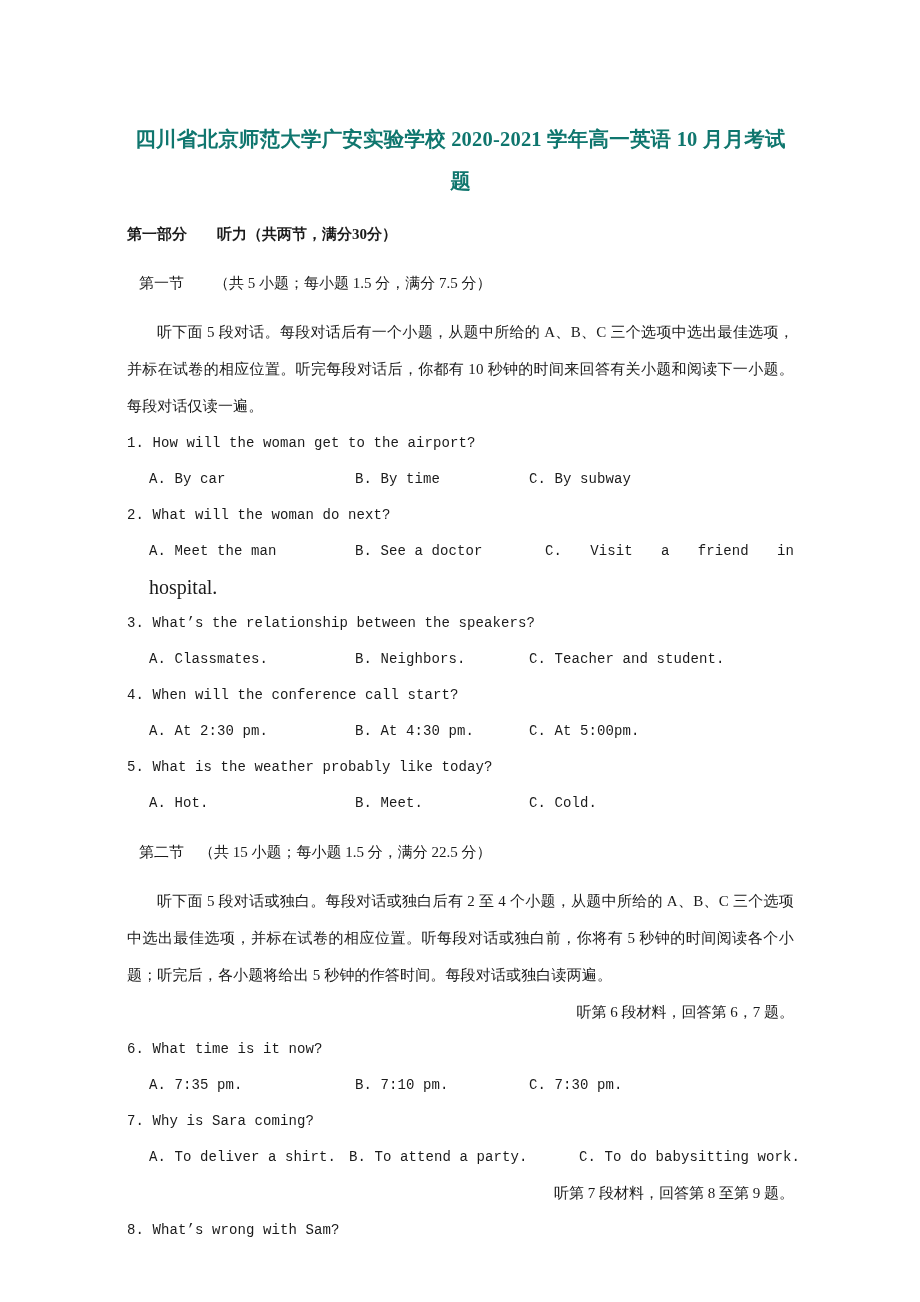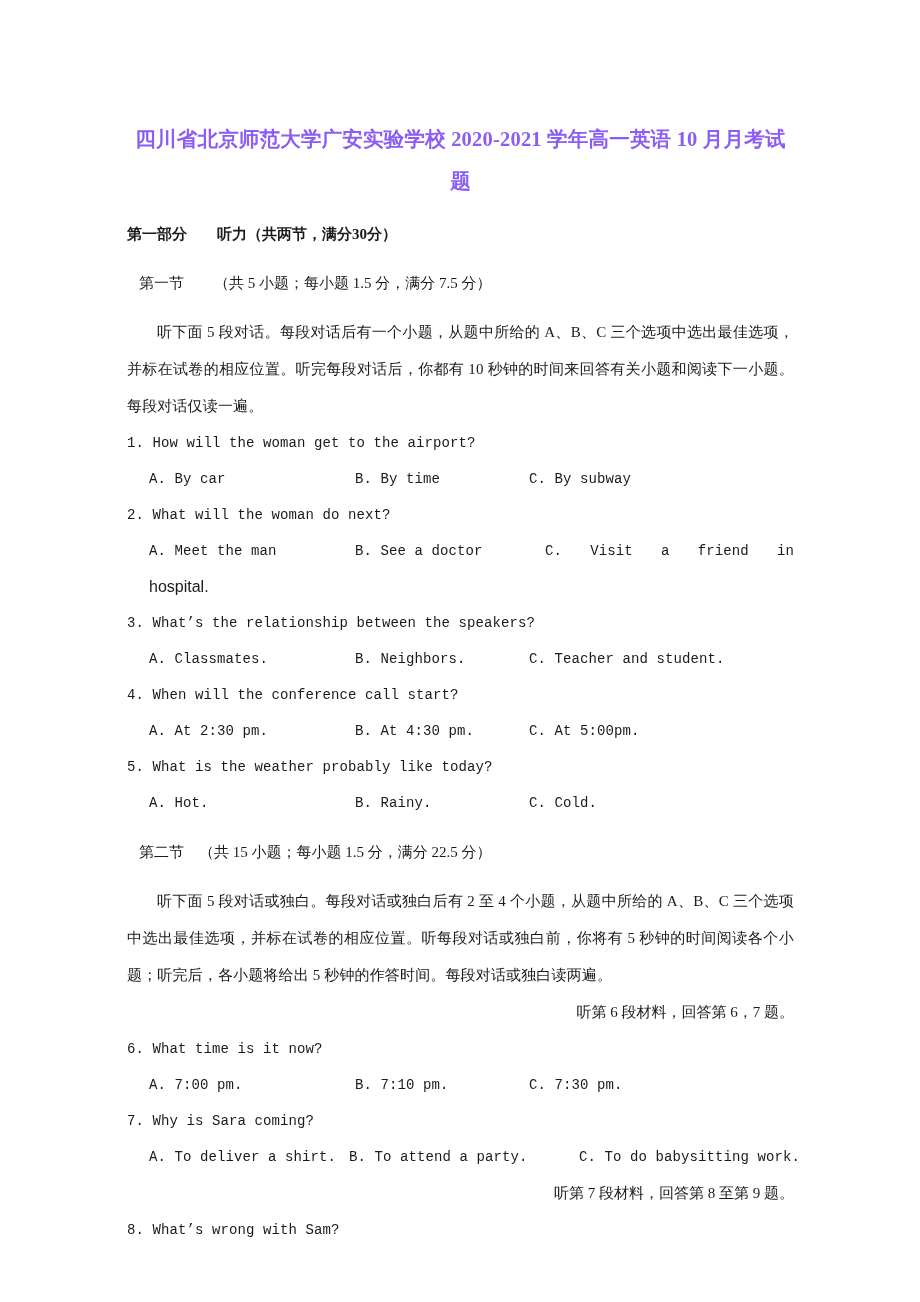--- a/index.html
+++ b/index.html
@@ -119,35 +119,35 @@
   }
   .opt-row.split .opt.c {
     left: 418px;
     width: 249px;
     white-space: normal;
     text-align: justify;
     text-align-last: justify;
     word-spacing: 1px;
   }
   .opt-cont {
-    font-family: Liberation Sans, sans-serif;
-    font-size: 16px;
+    font-family: Liberation Serif, serif;
+    font-size: 20px;
     line-height: 36px;
     margin: 0;
     padding-left: 22px;
     white-space: pre;
   }
 </style>
 </head>
 <body>
 
 <div class="page">
   <div class="content">
 
-    <h1 class="doc-title" style="color: #8b5cf6;">四川省北京师范大学广安实验学校 2020-2021 学年高一英语 10 月月考试题</h1>
+    <h1 class="doc-title" style="color: #0f766e;">四川省北京师范大学广安实验学校 2020-2021 学年高一英语 10 月月考试题</h1>
 
     <p class="sec-head">第一部分　　听力（共两节，满分30分）</p>
 
     <p class="sub-head">第一节　　（共 5 小题；每小题 1.5 分，满分 7.5 分）</p>
 
     <p class="cn-para">听下面 5 段对话。每段对话后有一个小题，从题中所给的 A、B、C 三个选项中选出最佳选项，并标在试卷的相应位置。听完每段对话后，你都有 10 秒钟的时间来回答有关小题和阅读下一小题。每段对话仅读一遍。</p>
 
     <p class="q-stem">1. How will the woman get to the airport?</p>
     <div class="opt-row">
       <span class="opt a">A. By car</span>
@@ -173,33 +173,33 @@
     <p class="q-stem">4. When will the conference call start?</p>
     <div class="opt-row">
       <span class="opt a">A. At 2:30 pm.</span>
       <span class="opt b">B. At 4:30 pm.</span>
       <span class="opt c">C. At 5:00pm.</span>
     </div>
 
     <p class="q-stem">5. What is the weather probably like today?</p>
     <div class="opt-row">
       <span class="opt a">A. Hot.</span>
-      <span class="opt b">B. Rainy.</span>
+      <span class="opt b">B. Meet.</span>
       <span class="opt c">C. Cold.</span>
     </div>
 
     <p class="sub-head">第二节　（共 15 小题；每小题 1.5 分，满分 22.5 分）</p>
 
     <p class="cn-para">听下面 5 段对话或独白。每段对话或独白后有 2 至 4 个小题，从题中所给的 A、B、C 三个选项中选出最佳选项，并标在试卷的相应位置。听每段对话或独白前，你将有 5 秒钟的时间阅读各个小题；听完后，各小题将给出 5 秒钟的作答时间。每段对话或独白读两遍。</p>
 
     <p class="cn-line">听第 6 段材料，回答第 6，7 题。</p>
 
     <p class="q-stem">6. What time is it now?</p>
     <div class="opt-row">
-      <span class="opt a">A. 7:00 pm.</span>
+      <span class="opt a">A. 7:35 pm.</span>
       <span class="opt b">B. 7:10 pm.</span>
       <span class="opt c">C. 7:30 pm.</span>
     </div>
 
     <p class="q-stem">7. Why is Sara coming?</p>
     <div class="opt-row wide">
       <span class="opt a">A. To deliver a shirt.</span>
       <span class="opt b">B. To attend a party.</span>
       <span class="opt c">C. To do babysitting work.</span>
     </div>

